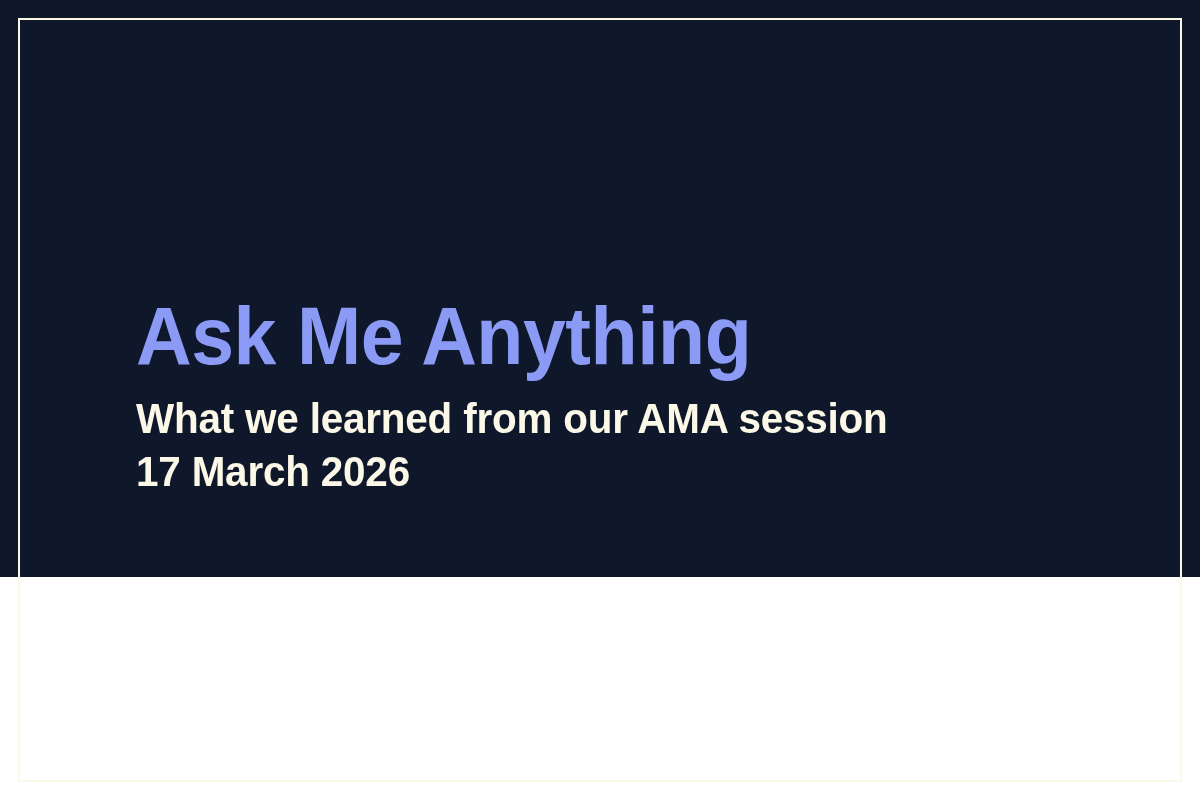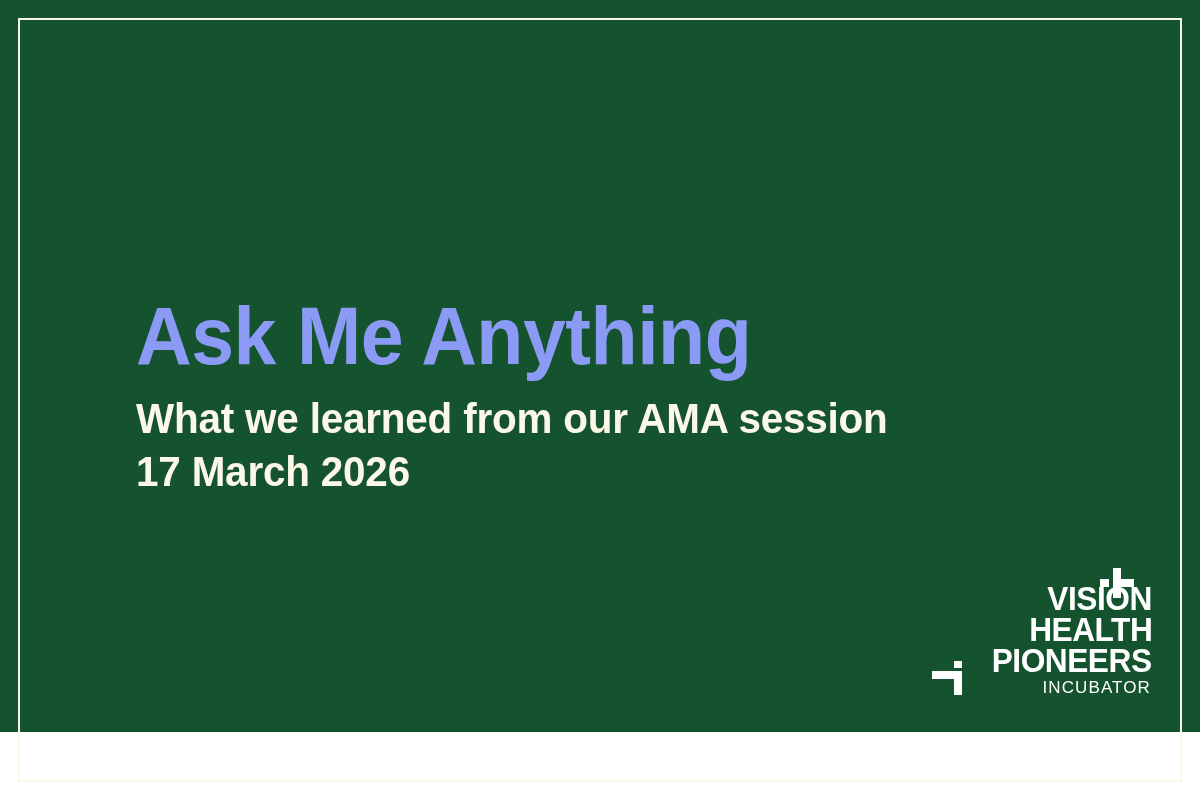--- a/index.html
+++ b/index.html
@@ -9,22 +9,22 @@
   body {
     width: 1200px;
     height: 800px;
     overflow: hidden;
     font-family: "Liberation Sans", sans-serif;
   }
 
   #slide {
     position: relative;
     width: 1200px;
-    height: 732px;
-    background: #14532d;
+    height: 577px;
+    background: #0f172a;
     box-sizing: border-box;
   }
 
   
   #frame {
     position: absolute;
     left: 18px;
     top: 18px;
     width: 1164px;
     height: 764px;
@@ -133,34 +133,14 @@
 <div id="slide">
 
   <div id="frame"></div>
 
   <div id="text-block">
     <h1 id="headline">Ask Me Anything</h1>
     <p id="sub-line-1" class="sub-line">What we learned from our AMA session</p>
     <p id="sub-line-2" class="sub-line">17 March 2026</p>
   </div>
 
-  <div id="logo">
-
-    <span class="pixel-mark" id="mark-top-right">
-      <i class="v"></i>
-        <i class="h"></i>
-        <i class="d"></i>
-    </span>
-
-    <span class="logo-word" id="logo-vision">VISION</span>
-    <span class="logo-word" id="logo-health">HEALTH</span>
-    <span class="logo-word" id="logo-pioneers">PIONEERS</span>
-    <span id="logo-incubator">INCUBATOR</span>
-
-    <span class="pixel-mark" id="mark-bottom-left">
-      <i class="h"></i>
-        <i class="v"></i>
-        <i class="d"></i>
-    </span>
-
-  </div>
 
 </div>
 
 </body></html>

